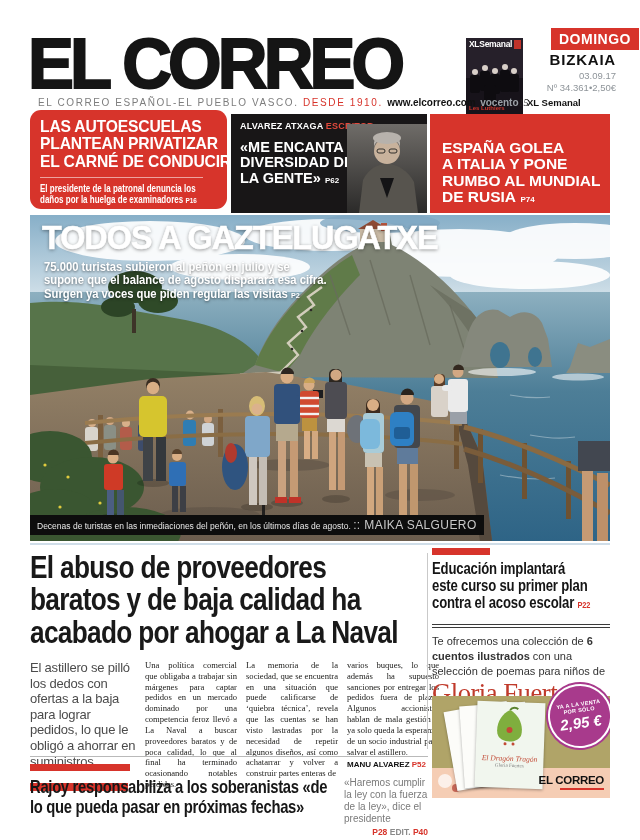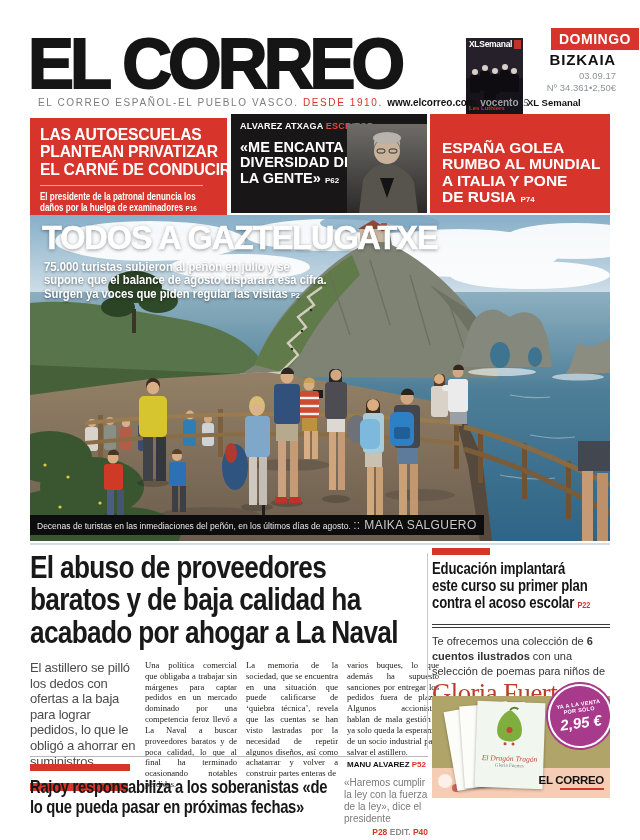--- a/index.html
+++ b/index.html
@@ -108,21 +108,21 @@
     <div>Nº 34.361•2,50€</div>
   </div>
 
   <div class="abs tagline" style="left:38px;top:97px;">
     <span>EL CORREO ESPAÑOL-EL PUEBLO VASCO.</span>
     <span class="since">DESDE 1910.</span>
     <span class="url">www.elcorreo.com</span>
     <span class="voc">vocento</span><span class="voc15">15</span>
   </div>
 
-  <div class="abs box box-red" style="left:30px;top:118px;width:197px;height:99px;padding:8px 10px;">
+  <div class="abs box box-red" style="left:30px;top:110px;width:197px;height:99px;padding:8px 10px;border-radius:11px;">
     <div class="bx-h">
       <div class="ln cx95">LAS AUTOESCUELAS</div>
       <div class="ln cx95">PLANTEAN PRIVATIZAR</div>
       <div class="ln cx95">EL CARNÉ DE CONDUCIR</div>
     </div>
     <div class="bx-div"></div>
     <div class="bx-sub">
       <div class="ln cx80">El presidente de la patronal denuncia los</div>
       <div class="ln cx80"><span>daños por la huelga de examinadores</span>&nbsp;<span class="pref">P16</span></div>
     </div>
@@ -152,22 +152,22 @@
       <path d="M27,24 C27,12 53,12 53,24 L53,18 C48,8 32,8 27,18 Z" fill="#b7b2ac"></path>
       <ellipse cx="40" cy="14" rx="14" ry="6" fill="#b7b2ac"></ellipse>
       <rect x="30" y="25" width="8" height="4" rx="2" fill="none" stroke="#33302c" stroke-width="1"></rect>
       <rect x="42" y="25" width="8" height="4" rx="2" fill="none" stroke="#33302c" stroke-width="1"></rect>
     </svg>
   </div>
 
   <div class="abs box box-red" style="left:430px;top:114px;width:180px;height:99px;padding:26px 12px;">
     <div style="font-size:15.5px;font-weight:bold;">
       <div class="ln">ESPAÑA GOLEA</div>
+      <div class="ln">A ITALIA Y PONE</div>
       <div class="ln">RUMBO AL MUNDIAL</div>
-      <div class="ln">A ITALIA Y PONE</div>
       <div class="ln"><span>DE RUSIA</span>&nbsp;<span class="pref">P74</span></div>
     </div>
   </div>
 
   <div class="abs" style="left:30px;top:215px;width:580px;height:326px;overflow:hidden;">
     <svg width="580" height="326" viewBox="0 0 580 326">
       <defs>
         <linearGradient id="gsky" x1="0" y1="0" x2="0" y2="1">
           <stop offset="0" stop-color="#87afc8"></stop>
             <stop offset="1" stop-color="#dde8ee"></stop>

